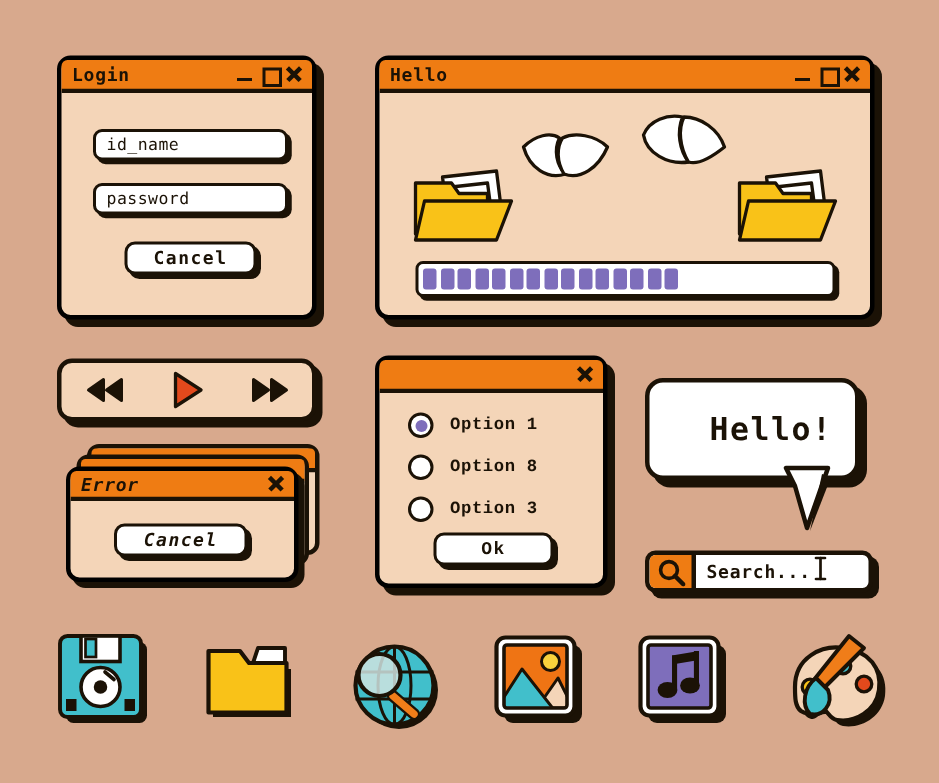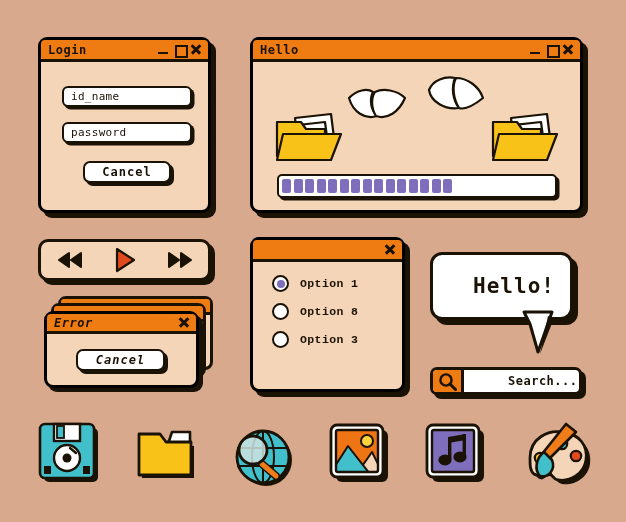--- a/index.html
+++ b/index.html
@@ -209,21 +209,21 @@
     width: 31px; height: 100%;
     background: #ef7c13;
     border-right: 3px solid #1b1206;
     display: flex; align-items: center; justify-content: center;
     cursor: pointer; flex: 0 0 auto;
   }
   #search-input-area {
     flex: 1; display: flex; align-items: center;
     padding-left: 7px; gap: 1px;
   }
-  #search-text { font-size: 12px; font-weight: bold; color: #1b1206; letter-spacing: .5px; margin-left: 37px; }
+  #search-text { font-size: 12px; font-weight: bold; color: #1b1206; letter-spacing: .5px; }
   #caret svg { overflow: visible; }
 
   
   .icon-item { position: absolute; cursor: pointer; }
   .icon-item svg { overflow: visible; display: block; }
   #icon-floppy  { left: 36px;  top: 420px; width: 68px; height: 68px; }
   #icon-folder  { left: 134px; top: 420px; width: 68px; height: 68px; }
   #icon-globe   { left: 228px; top: 420px; width: 70px; height: 70px; }
   #icon-image   { left: 326px; top: 420px; width: 68px; height: 68px; }
   #icon-music   { left: 422px; top: 420px; width: 68px; height: 68px; }
@@ -376,20 +376,21 @@
         <span class="radio-label">Option 1</span>
       </div>
       <div class="radio-row" id="r2">
         <span class="radio"></span>
         <span class="radio-label">Option 8</span>
       </div>
       <div class="radio-row" id="r3">
         <span class="radio"></span>
         <span class="radio-label">Option 3</span>
       </div>
+      <div class="btn" id="btn-ok">Ok</div>
     </div>
   </div>
 
   <div id="bubble-wrap">
     <div id="bubble">
       <span id="bubble-text">Hello!</span>
     </div>
     <div id="bubble-tail">
       <svg width="40" height="42" viewBox="0 0 40 42">
         <path d="M2 0 L30 0 L16 40 L8 12 Z" fill="#ffffff" stroke="#1b1206" stroke-width="3" stroke-linejoin="round"></path>

